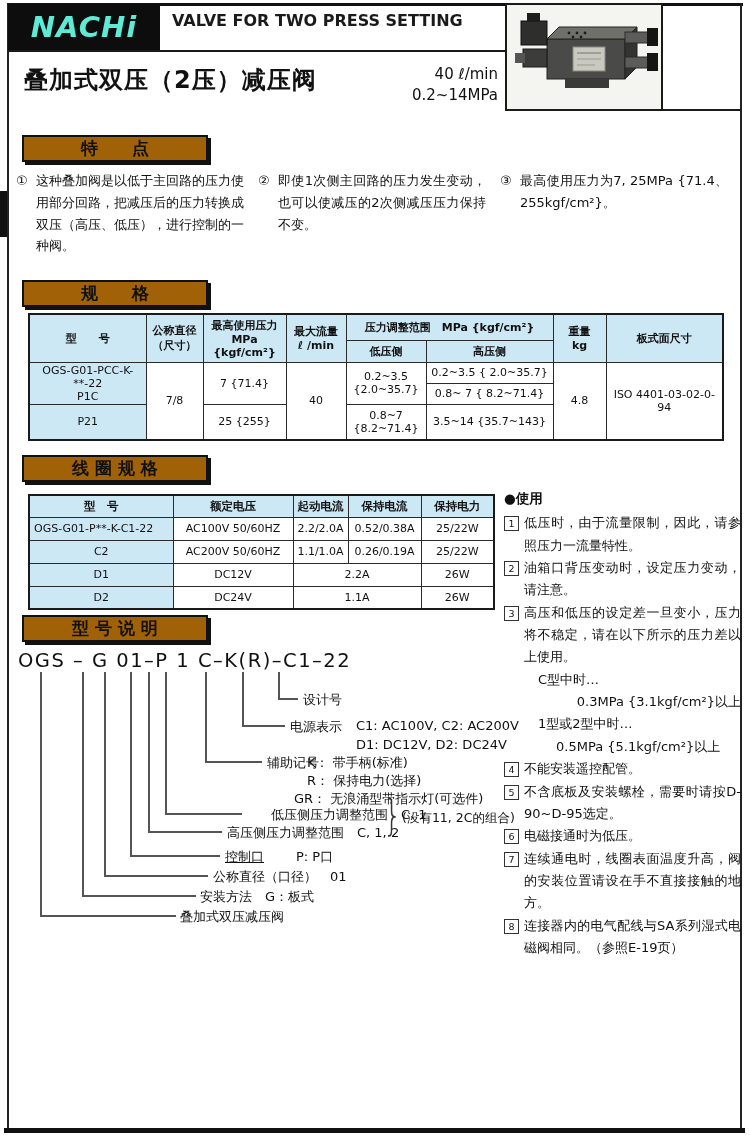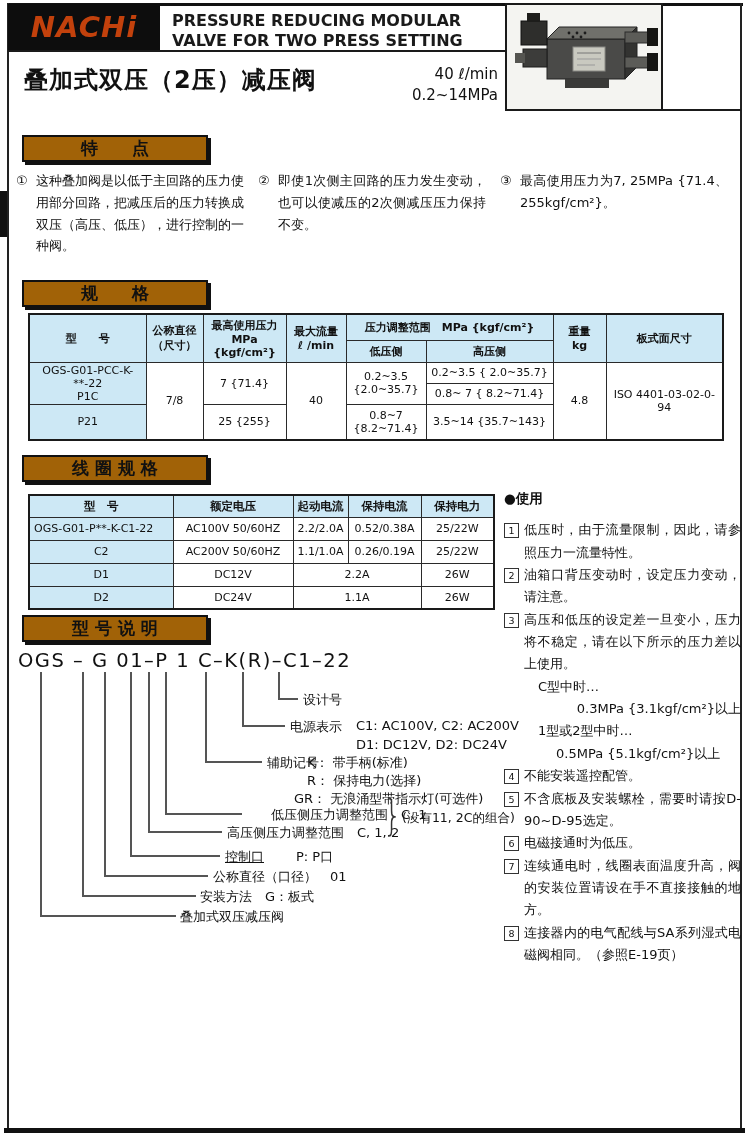--- a/index.html
+++ b/index.html
@@ -7,21 +7,21 @@
         font-family:"DejaVu Sans","Liberation Sans",sans-serif;color:#111;}
   
   .f-top{position:absolute;left:7px;top:3px;width:736px;height:3px;background:#111;}
   .f-left{position:absolute;left:7px;top:3px;width:2px;height:1127px;background:#222;}
   .f-right{position:absolute;left:740px;top:3px;width:2px;height:1127px;background:#222;}
   .f-bottom{position:absolute;left:4px;top:1128px;width:741px;height:5px;background:#111;}
   .f-tab{position:absolute;left:0;top:191px;width:7px;height:46px;background:#111;}
   
   .logobox{position:absolute;left:8px;top:4px;width:152px;height:46px;background:#0d0d0d;
            display:flex;align-items:center;justify-content:center;}
-  .logotext{color:#c2410c;font-size:29px;font-weight:800;font-style:italic;letter-spacing:1px;}
+  .logotext{color:#5eead4;font-size:29px;font-weight:800;font-style:italic;letter-spacing:1px;}
   .entitle{position:absolute;left:172px;top:11px;font-size:16px;font-weight:600;line-height:1.25;color:#1a1a1a;}
   .hrule{position:absolute;left:8px;top:50px;width:497px;height:2px;background:#1a1a1a;}
   .cntitle{position:absolute;left:24px;top:64px;font-size:24px;font-weight:bold;letter-spacing:1px;}
   .flowspec{position:absolute;left:320px;top:64px;width:178px;text-align:right;font-size:15px;line-height:1.4;}
   .photo{position:absolute;left:505px;top:3px;width:158px;height:108px;border:2px solid #1a1a1a;
          background:#f4f4f1;box-sizing:border-box;}
   .photo-underline{position:absolute;left:663px;top:109px;width:78px;height:2px;background:#1a1a1a;}
   
   .sec{position:absolute;left:22px;width:186px;height:27px;background:#a16207;border:2px solid #111;
        box-shadow:3px 3px 0 0 #111;display:flex;align-items:center;justify-content:center;
@@ -36,21 +36,21 @@
   .tbl td,.tbl th{border:1px solid #2a2a2a;text-align:center;vertical-align:middle;
                   padding:1px 2px;font-weight:normal;overflow:hidden;}
   .blue{background:#cde8f5;}
   .spec{left:28px;top:313px;width:694px;font-size:11px;}
   .spec th{font-weight:bold;font-size:11px;}
   .coil{left:28px;top:494px;width:465px;font-size:11px;}
   .coil th{font-weight:bold;font-size:11.5px;}
   .coil .mcell{text-align:left;padding-left:4px;}
   
   .notes{position:absolute;left:504px;top:487px;width:237px;font-size:13px;line-height:1.72;}
-  .ntitle{font-weight:bold;font-size:13.5px;margin-bottom:9px;}
+  .ntitle{font-weight:bold;font-size:13.5px;margin-bottom:2px;}
   .note{display:flex;}
   .nbox{width:13px;height:13px;border:1px solid #333;font-size:9.5px;line-height:13px;text-align:center;
         margin:4px 5px 0 0;flex-shrink:0;box-sizing:content-box;}
   .ntxt{flex:1;text-align:justify;}
   .sub1{padding-left:14px;text-align:left;}
   .sub2{padding-left:32px;text-align:left;}
   
   .mcode{position:absolute;left:18px;top:649px;font-size:19.5px;letter-spacing:1.5px;white-space:nowrap;}
   .vl{position:absolute;width:1.5px;background:#555;}
   .hl{position:absolute;height:1.5px;background:#555;}
@@ -66,21 +66,20 @@
   <div class="f-top"></div>
   <div class="f-left"></div>
   <div class="f-right"></div>
   <div class="f-bottom"></div>
   <div class="f-tab"></div>
 
   <div class="logobox">
     <span class="logotext">NACHi</span>
   </div>
   <div class="entitle">
-    <div>PRESSURE REDUCING MODULAR</div>
     <div>VALVE FOR TWO PRESS SETTING</div>
   </div>
   <div class="hrule"></div>
   <div class="cntitle">叠加式双压（2压）减压阀</div>
   <div class="flowspec">
     <div>40 ℓ/min</div>
     <div>0.2~14MPa</div>
   </div>
   <div class="photo">
     <svg width="154" height="104" viewBox="0 0 154 104">

